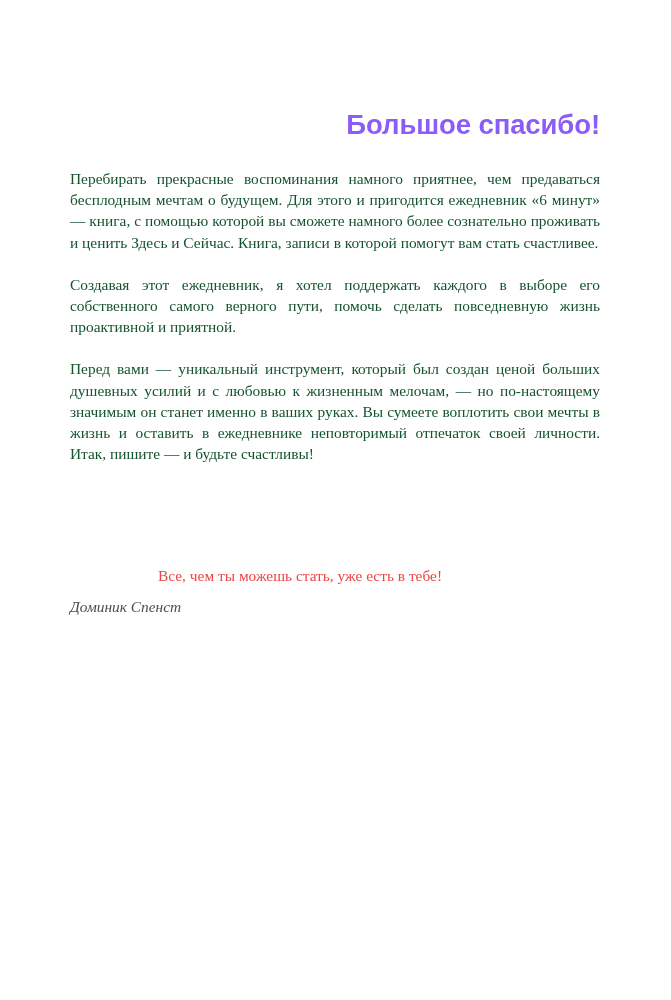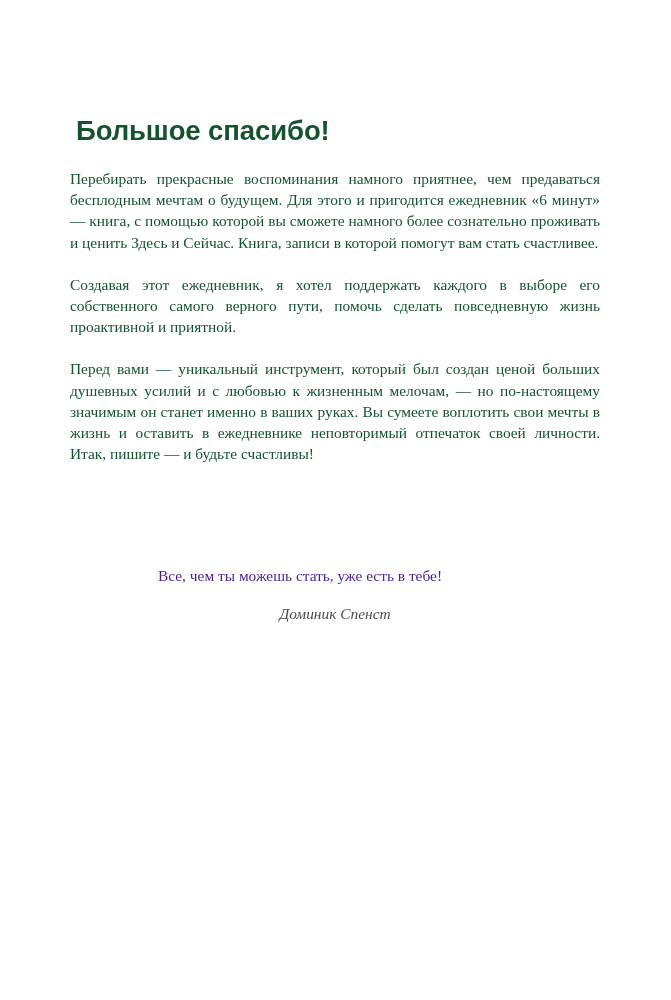--- a/index.html
+++ b/index.html
@@ -27,33 +27,33 @@
   
   .content {
     position: absolute;
     left: 70px;
     top: 0;
     width: 530px;
   }
 
   
   .doc-title {
-    margin: 6px;
+    margin: 0;
     padding: 0;
     position: absolute;
     left: 0;
     top: 108px;
     width: 530px;
-    text-align: left;
+    text-align: right;
     font-family: "Liberation Sans", "DejaVu Sans", sans-serif;
     font-weight: bold;
     font-size: 27.5px;
     line-height: 34px;
     letter-spacing: -0.1px;
-    color: #14532d;
+    color: #8b5cf6;
     white-space: nowrap;
   }
 
   
   .body-block {
     position: absolute;
     left: 0;
     top: 168px;
     width: 530px;
   }
@@ -81,34 +81,34 @@
     top: 565px;
     width: 530px;
   }
 
   .quote-line {
     margin: 0;
     padding: 0 0 0 88px;
     font-family: "Liberation Serif", "DejaVu Serif", serif;
     font-size: 15.4px;
     line-height: 21.2px;
-    color: #4c1d95;
+    color: #ef4444;
     text-align: left;
     white-space: nowrap;
   }
 
   .signature-line {
-    margin: 17px 0 0 0;
+    margin: 10px 0 0 0;
     padding: 0;
     font-family: "Liberation Serif", "DejaVu Serif", serif;
     font-style: italic;
     font-size: 15.4px;
     line-height: 21.2px;
     color: #4b4b53;
-    text-align: center;
+    text-align: left;
     white-space: nowrap;
   }
 </style>
 </head>
 <body>
 
 <div class="page">
 
   <div class="content">
 

